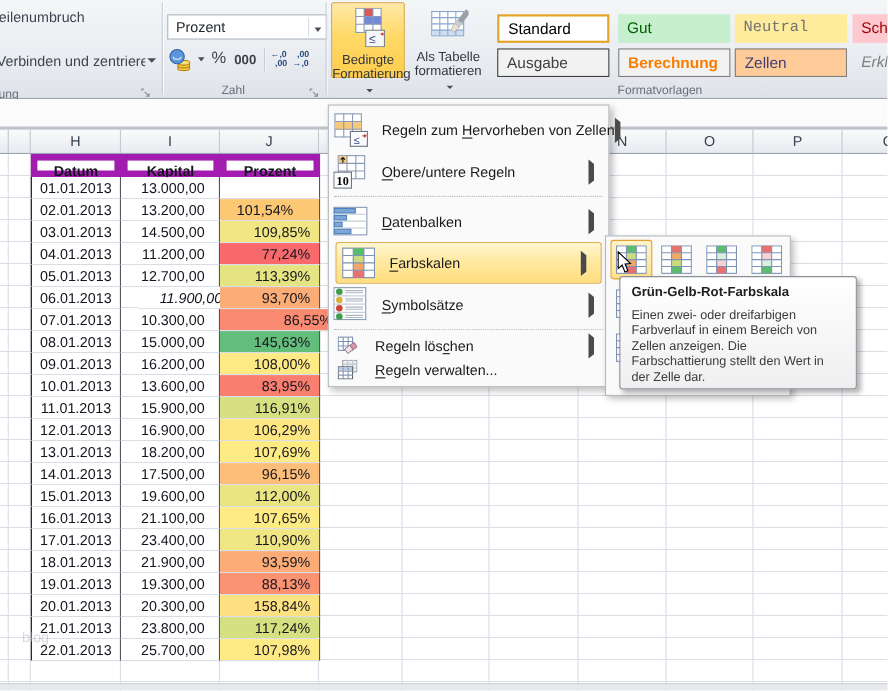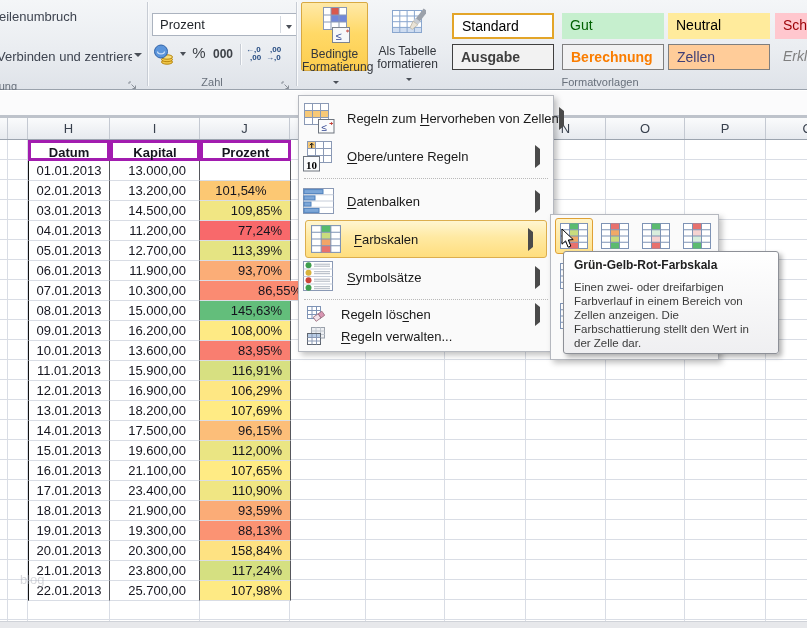--- a/index.html
+++ b/index.html
@@ -42,21 +42,21 @@
 
   
   #grid{position:absolute;left:0;top:140px;width:807px;height:488px;z-index:1;
         background:repeating-linear-gradient(to bottom,#FFFFFF 0 19px,#D9DDE5 19px 20px);}
   .vline{position:absolute;top:0;bottom:0;width:1px;background:#D9DDE5;}
   #bottomstrip{position:absolute;left:0;top:621px;width:807px;height:7px;background:#E7E8EB;border-top:1px solid #CFD2D8;z-index:2;}
 
   
   #xtable{position:absolute;left:28px;top:140px;width:263px;z-index:3;font-size:13px;color:#15151F;}
   .tcell{position:absolute;height:20px;background:#fff;border-right:1px solid #55565C;border-bottom:1px solid #D9DDE5;line-height:19px;}
-  .tcell.h{font-weight:bold;text-align:center;border:3px solid #a21caf;}
+  .tcell.h{font-weight:bold;text-align:center;border:6px solid #a21caf;}
   .tcell.date{text-align:center;border-left:1px solid #111;}
   .tcell.num{text-align:right;padding-right:13px;}
   .tcell.pct{text-align:right;padding-right:8px;}
 
   .watermark{position:absolute;left:20px;top:572px;font-size:13px;color:#A9ABB4;opacity:.45;z-index:3;}
 
   
   #menu{position:absolute;left:298px;top:95px;width:256px;background:#FAFAFA;
         border:1px solid #B5B8BF;box-shadow:3px 3px 6px rgba(0,0,0,.25);z-index:10;padding:3px 0 4px 0;}
   .mitem{position:relative;display:flex;align-items:center;font-size:13px;color:#1A1A1A;cursor:default;}
@@ -169,23 +169,23 @@
               <path d="M24 17.5 h6 l-1.6 7 h-2.8 Z" fill="#E9E3D7" stroke="#B9B29F" stroke-width="0.7"></path>
             </g>
           </svg></span>
       <span>Als Tabelle</span><br>
       <span>formatieren</span>
       <span class="tri-down" style="border-left-width:3px;border-right-width:3px;border-top-width:3.5px;margin-left:3px;"></span>
     </div>
     <div id="cellstyles">
         <div class="stylecell sel" style="left: 452px; top: 13px; width: 102px; background: rgb(255, 255, 255); color: rgb(0, 0, 0);">Standard</div>
         <div class="stylecell" style="left: 562px; top: 13px; width: 102px; background: rgb(198, 239, 206); color: rgb(0, 97, 0);">Gut</div>
-        <div class="stylecell" style="left: 668px; top: 13px; width: 102px; background: rgb(255, 235, 156); color: #000000;">Neutral</div>
+        <div class="stylecell" style="left: 668px; top: 13px; width: 102px; background: rgb(255, 235, 156); color: #737373; font-family: Liberation Mono, monospace;">Neutral</div>
         <div class="stylecell" style="left: 775px; top: 13px; width: 102px; background: rgb(255, 199, 206); color: rgb(156, 0, 6);">Schlecht</div>
-        <div class="stylecell" style="left: 452px; top: 44px; width: 102px; background: rgb(242, 242, 242); color: rgb(63, 63, 63); border: 1px solid rgb(63, 63, 63); line-height: 24px; font-weight: bold;">Ausgabe</div>
+        <div class="stylecell" style="left: 452px; top: 44px; width: 102px; background: rgb(242, 242, 242); color: rgb(63, 63, 63); border: 1px solid rgb(63, 63, 63); line-height: 24px; font-weight: normal;">Ausgabe</div>
         <div class="stylecell" style="left: 562px; top: 44px; width: 102px; background: rgb(242, 242, 242); color: rgb(250, 125, 0); border: 1px solid rgb(127, 127, 127); line-height: 24px; font-weight: bold;">Berechnung</div>
         <div class="stylecell" style="left: 668px; top: 44px; width: 102px; background: rgb(255, 204, 153); color: rgb(63, 63, 118); border: 1px solid rgb(127, 127, 127); line-height: 24px;">Zellen</div>
         <div class="stylecell" style="left: 775px; top: 44px; width: 102px; color: rgb(127, 127, 127); font-style: italic;">Erklärender Text</div>
       </div>
     <div class="grplabel" style="left:450px;top:76px;width:300px;">Formatvorlagen</div>
   </div>
 
   <div class="band"></div>
   <div class="bandline"></div>
 
@@ -234,21 +234,21 @@
       <div class="tcell date" style="left: 0px; top: 61px; width: 82px;">03.01.2013</div>
       <div class="tcell num" style="left: 82px; top: 61px; width: 90px;">14.500,00</div>
       <div class="tcell pct" style="left: 172px; top: 61px; width: 91px; background: rgb(241, 230, 131);">109,85%</div>
       <div class="tcell date" style="left: 0px; top: 81px; width: 82px;">04.01.2013</div>
       <div class="tcell num" style="left: 82px; top: 81px; width: 90px;">11.200,00</div>
       <div class="tcell pct" style="left: 172px; top: 81px; width: 91px; background: rgb(248, 105, 107);">77,24%</div>
       <div class="tcell date" style="left: 0px; top: 101px; width: 82px;">05.01.2013</div>
       <div class="tcell num" style="left: 82px; top: 101px; width: 90px;">12.700,00</div>
       <div class="tcell pct" style="left: 172px; top: 101px; width: 91px; background: rgb(229, 228, 131);">113,39%</div>
       <div class="tcell date" style="left: 0px; top: 121px; width: 82px;">06.01.2013</div>
-      <div class="tcell num" style="left: 82px; top: 121px; width: 90px;">11.900,00</div>
+      <div class="tcell num" style="left: 98px; top: 121px; width: 90px; font-style: italic;">11.900,00</div>
       <div class="tcell pct" style="left: 172px; top: 121px; width: 91px; background: rgb(251, 173, 119);">93,70%</div>
       <div class="tcell date" style="left: 0px; top: 141px; width: 82px;">07.01.2013</div>
       <div class="tcell num" style="left: 82px; top: 141px; width: 90px;">10.300,00</div>
       <div class="tcell pct" style="left: 172px; top: 141px; width: 111px; background: rgb(250, 139, 114);">86,55%</div>
       <div class="tcell date" style="left: 0px; top: 161px; width: 82px;">08.01.2013</div>
       <div class="tcell num" style="left: 82px; top: 161px; width: 90px;">15.000,00</div>
       <div class="tcell pct" style="left: 172px; top: 161px; width: 91px; background: rgb(99, 190, 123);">145,63%</div>
       <div class="tcell date" style="left: 0px; top: 181px; width: 82px;">09.01.2013</div>
       <div class="tcell num" style="left: 82px; top: 181px; width: 90px;">16.200,00</div>
       <div class="tcell pct" style="left: 172px; top: 181px; width: 91px; background: rgb(254, 234, 132);">108,00%</div>

